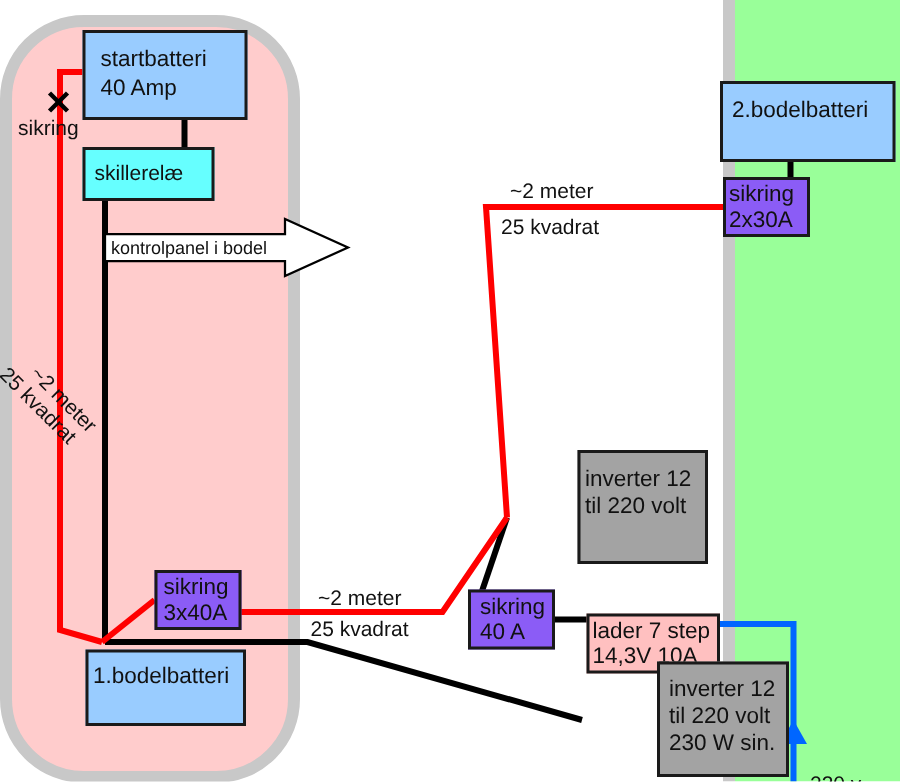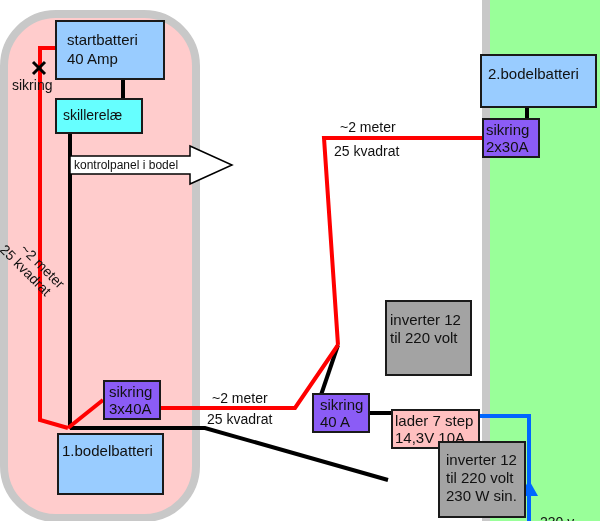--- a/index.html
+++ b/index.html
@@ -86,21 +86,21 @@
 <div class="lbl" style="left:-2px;top:248px;transform:rotate(45deg);transform-origin:30px 16px;line-height:15px;">
   <div style="padding-left:14px;">~2 meter</div>
   <div>25 kvadrat</div>
 </div>
 
 <div class="box yellow" style="left:103px;top:380px;width:58px;height:40px;padding:1px 4px;font-size:15px;">
   <div>sikring</div>
   <div>3x40A</div>
 </div>
 
-<div class="box blue" style="left:57px;top:433px;width:107px;height:62px;padding:6px 3px;font-size:15px;line-height:19px;">
+<div class="box blue" style="left:57px;top:433px;width:107px;height:51px;padding:6px 3px;font-size:15px;line-height:19px;">
   <div>1.bodelbatteri</div>
 </div>
 
 <div class="lbl" style="left:212px;top:390px;">~2 meter</div>
 <div class="lbl" style="left:207px;top:411px;">25 kvadrat</div>
 
 <div class="lbl" style="left:340px;top:119px;">~2 meter</div>
 <div class="lbl" style="left:334px;top:143px;">25 kvadrat</div>
 
 <div class="box blue" style="left:480px;top:54px;width:117px;height:54px;padding:8px 6px;font-size:15px;line-height:19px;">

